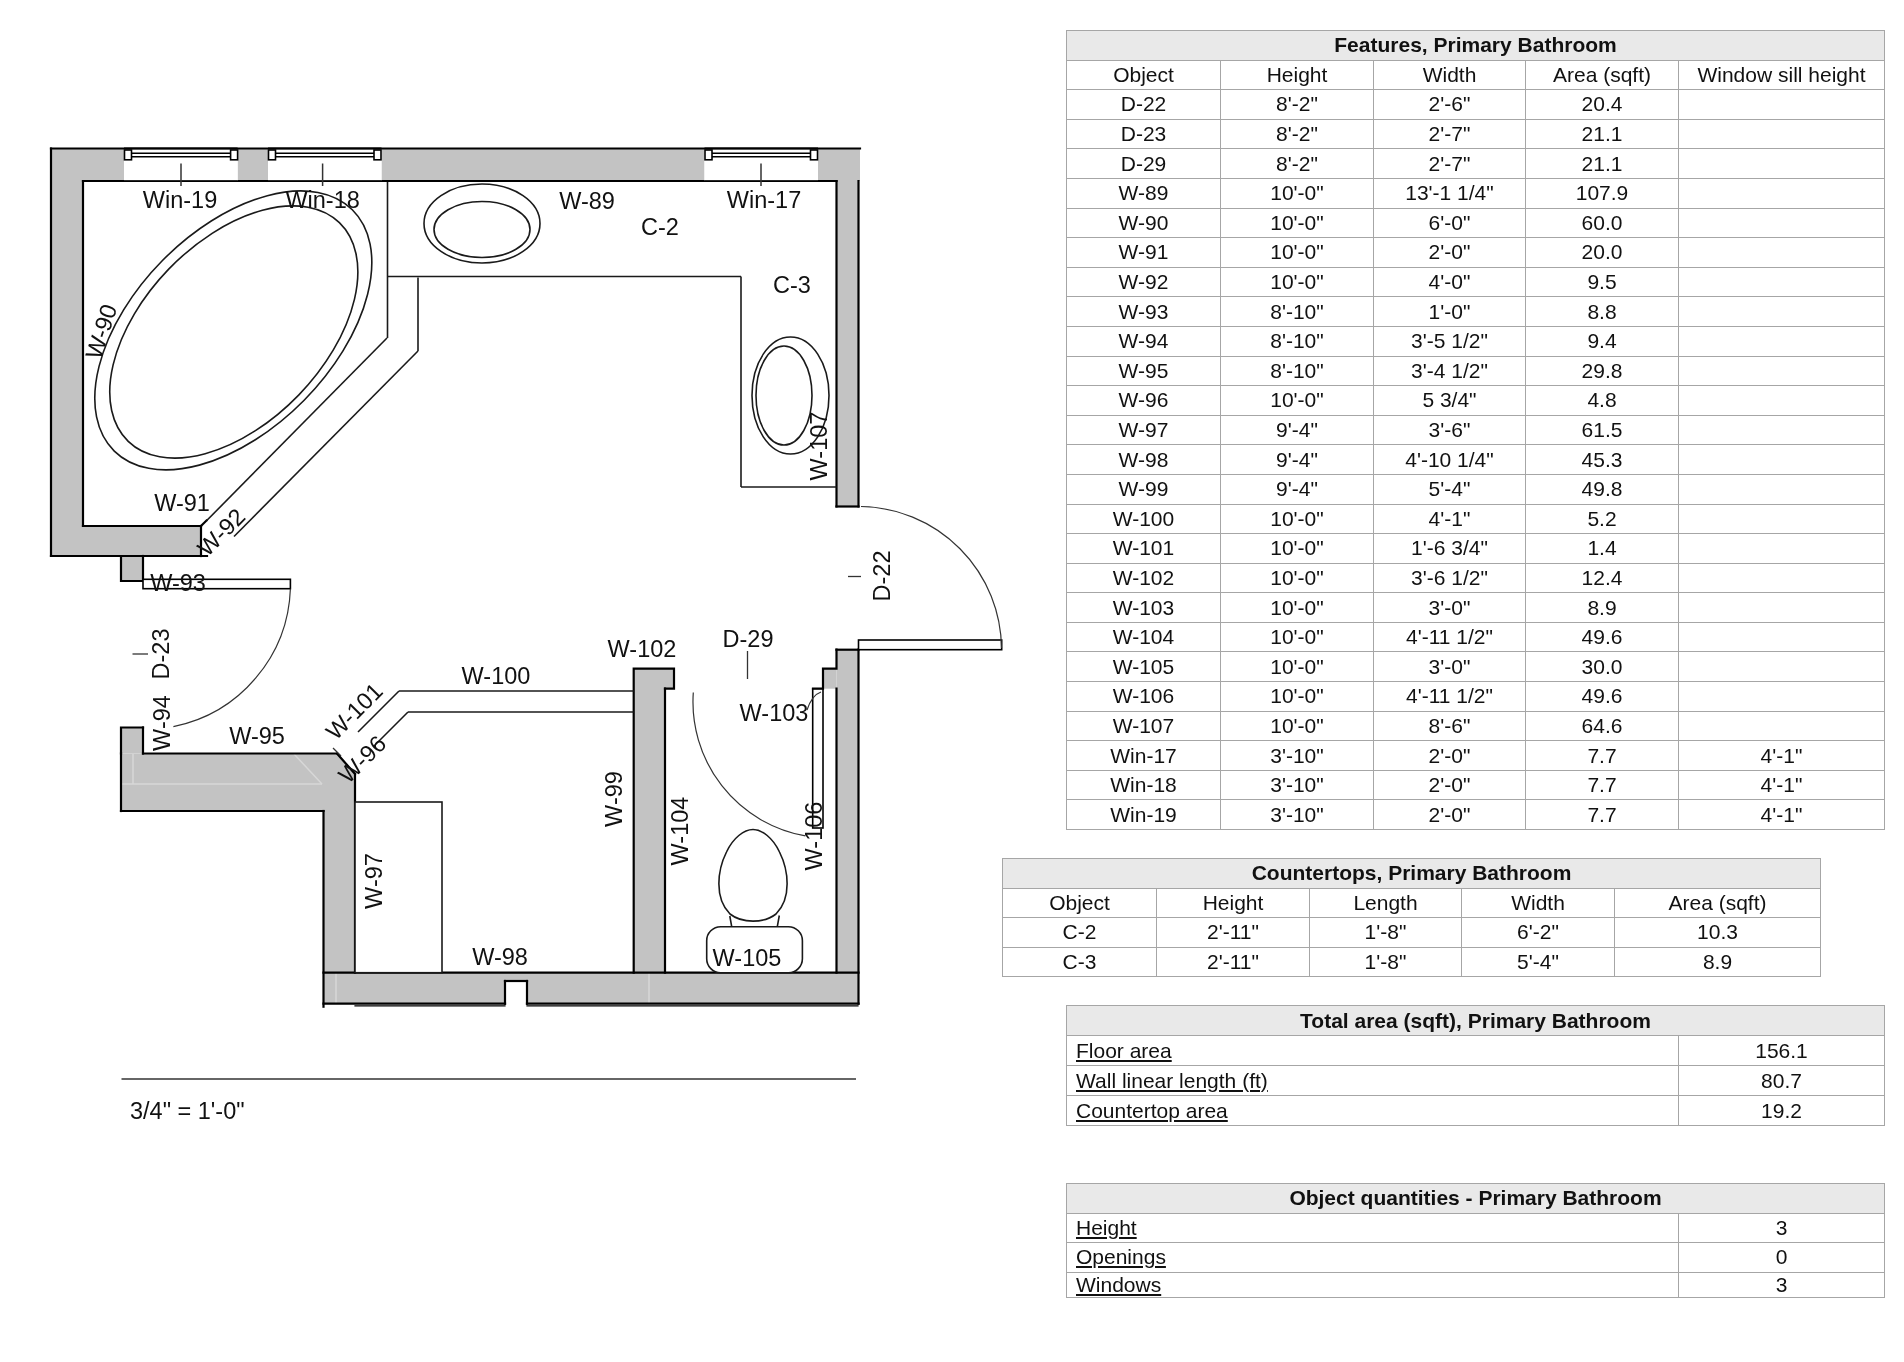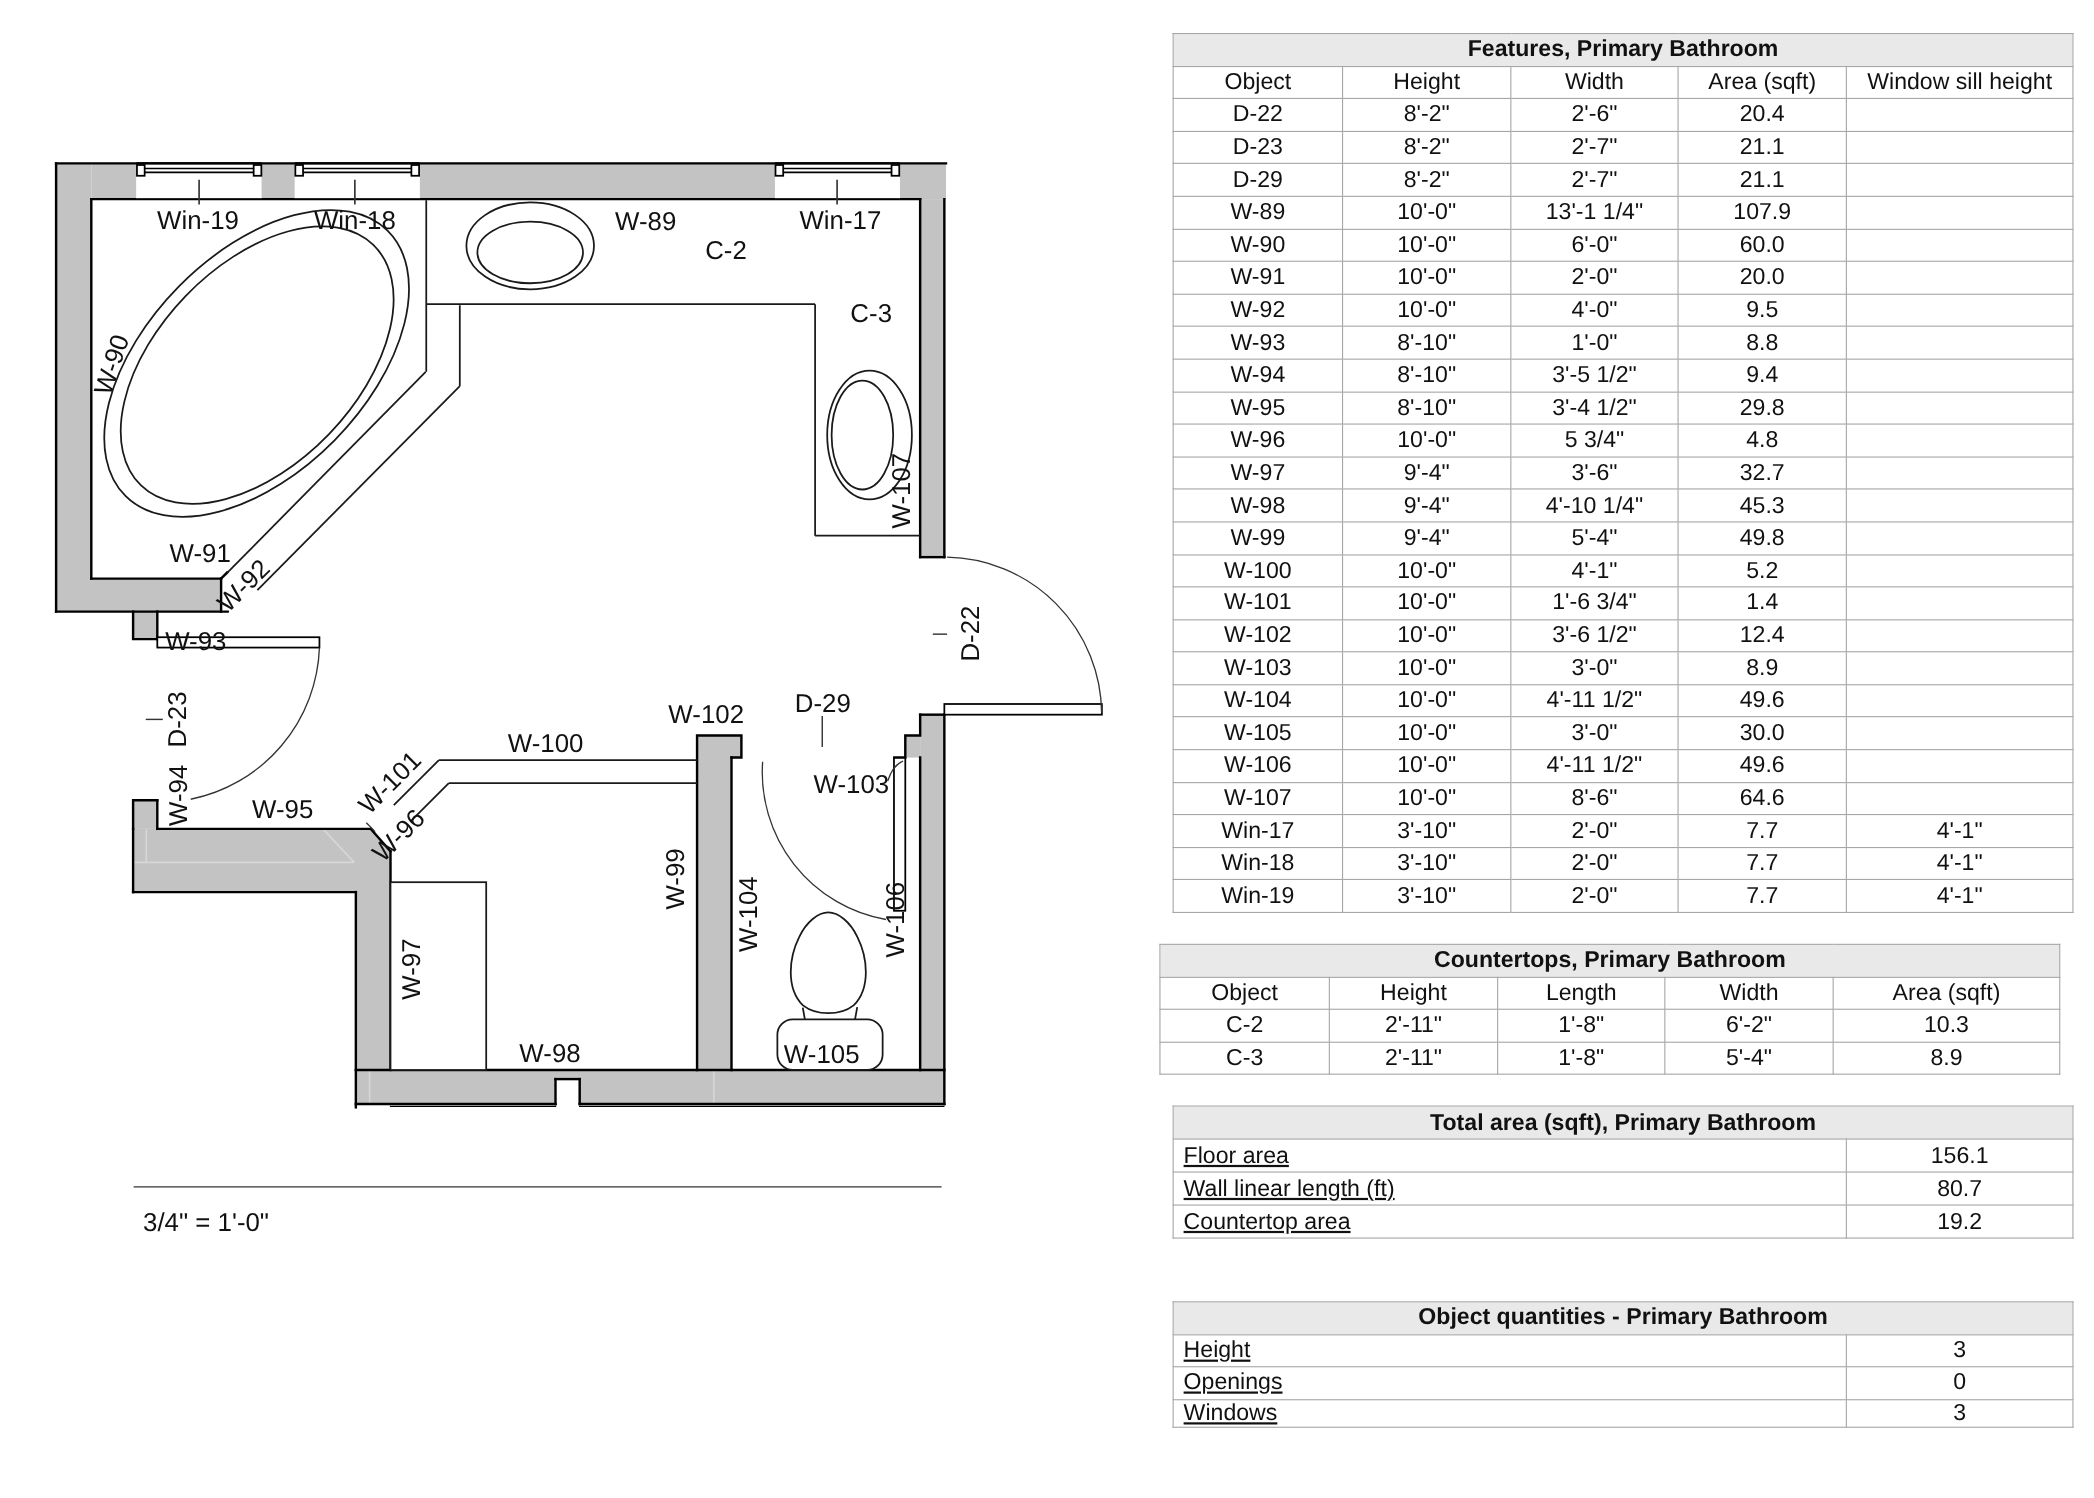--- a/index.html
+++ b/index.html
@@ -378,21 +378,21 @@
           <td>W-96</td>
           <td>10'-0"</td>
           <td>5 3/4"</td>
           <td>4.8</td>
           <td></td>
         </tr>
   <tr style="height:29.6px">
           <td>W-97</td>
           <td>9'-4"</td>
           <td>3'-6"</td>
-          <td>32.7</td>
+          <td>61.5</td>
           <td></td>
         </tr>
   <tr style="height:29.6px">
           <td>W-98</td>
           <td>9'-4"</td>
           <td>4'-10 1/4"</td>
           <td>45.3</td>
           <td></td>
         </tr>
   <tr style="height:29.6px">
@@ -475,21 +475,21 @@
   <tr style="height:29.6px">
           <td>Win-19</td>
           <td>3'-10"</td>
           <td>2'-0"</td>
           <td>7.7</td>
           <td>4'-1"</td>
         </tr>
 </tbody>
     </table>
 
-<table class="tbl" style="left:1054px;top:858px;width:818px;">
+<table class="tbl" style="left:1002px;top:858px;width:818px;">
   <colgroup>
         <col style="width:154px">
         <col style="width:153px">
         <col style="width:152px">
         <col style="width:153px">
         <col style="width:206px">
       </colgroup>
   <tbody>
         <tr style="height:29.6px">
           <td class="title" colspan="5">Countertops, Primary Bathroom</td>

